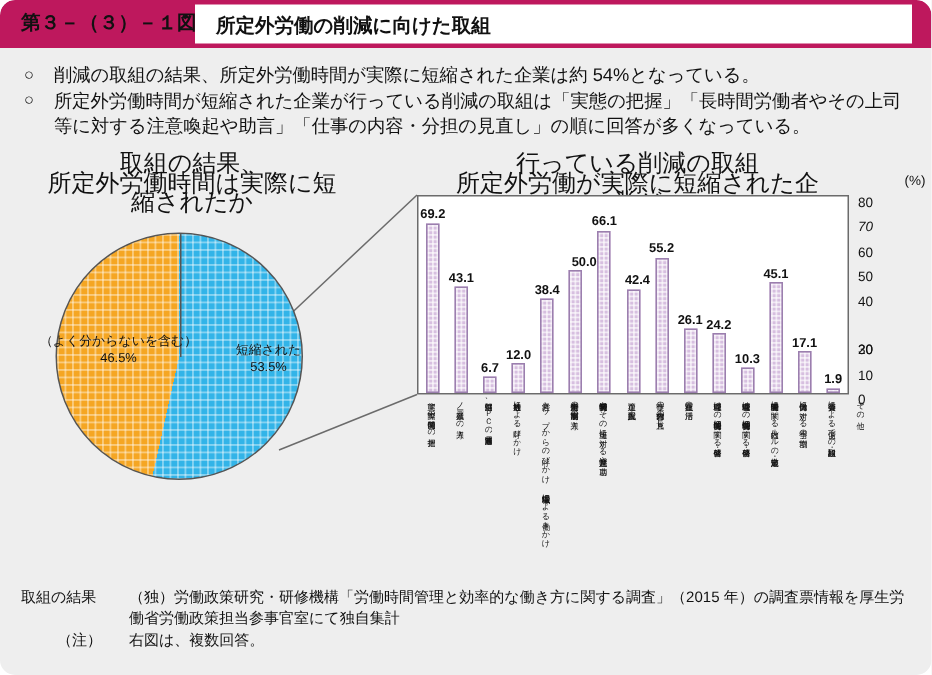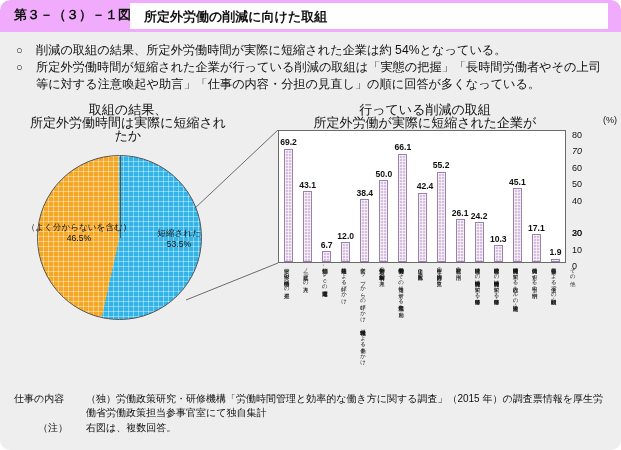--- a/index.html
+++ b/index.html
@@ -13,21 +13,21 @@
     position:relative;
     width:621px;height:450px;
     background:#eeeeee;
     border-radius:10px;
     box-sizing:border-box;
     overflow:hidden;
   }
   
   .hdr{
     position:absolute;left:0;top:0;width:621px;height:32px;
-    background:#f0abfc;
+    background:#be185d;
     border-top-left-radius:10px;border-top-right-radius:10px;
     box-sizing:border-box;
   }
   .hdr-num{
     position:absolute;left:14px;top:6px;
     font-size:13px;font-weight:bold;color:#111;
     letter-spacing:0px;white-space:nowrap;
   }
   .hdr-title-box{
     position:absolute;left:130px;top:3px;width:478px;height:26px;
@@ -43,21 +43,21 @@
     position:absolute;left:16px;top:42px;width:595px;
     font-size:12.2px;color:#111;line-height:17px;
   }
   .brow{display:flex;align-items:flex-start;}
   .bmark{width:20px;flex:0 0 20px;font-size:11px;line-height:17px;}
   .btext{flex:1;}
   .bcont{margin-left:20px;}
   
   .ctitle{
     position:absolute;text-align:center;
-    font-size:13px;color:#111;line-height:13px;font-weight:normal;
+    font-size:16px;color:#111;line-height:13px;font-weight:normal;
   }
   #pie-title{left:28px;top:103px;width:200px;}
   #bar-title{left:300px;top:103px;width:250px;}
   .pct-label{
     position:absolute;right:4px;top:115px;
     font-size:9px;color:#111;
   }
   
   #pie-wrap{position:absolute;left:25px;top:150px;width:190px;height:175px;}
   #pie{
@@ -202,21 +202,21 @@
         <div class="vlabel" style="left: -4.46667px; width: 28px; bottom: 114.815px;">69.2</div>
         <div class="bar" style="left: 24.1px; width: 9px; height: 70.5763px;"></div>
         <div class="vlabel" style="left: 14.6px; width: 28px; bottom: 72.0763px;">43.1</div>
         <div class="bar" style="left: 43.1667px; width: 9px; height: 10.9712px;"></div>
         <div class="vlabel" style="left: 33.6667px; width: 28px; bottom: 12.4712px;">6.7</div>
         <div class="bar" style="left: 62.2333px; width: 9px; height: 19.65px;"></div>
         <div class="vlabel" style="left: 52.7333px; width: 28px; bottom: 21.15px;">12.0</div>
         <div class="bar" style="left: 81.3px; width: 9px; height: 62.88px;"></div>
         <div class="vlabel" style="left: 71.8px; width: 28px; bottom: 64.38px;">38.4</div>
         <div class="bar" style="left: 100.367px; width: 9px; height: 81.875px;"></div>
-        <div class="vlabel" style="left: 90.8667px; width: 28px; bottom: 83.375px;">50.0</div>
+        <div class="vlabel" style="left: 90.8667px; width: 28px; bottom: 83.375px; text-align: right;">50.0</div>
         <div class="bar" style="left: 119.433px; width: 9px; height: 108.239px;"></div>
         <div class="vlabel" style="left: 109.933px; width: 28px; bottom: 109.739px;">66.1</div>
         <div class="bar" style="left: 138.5px; width: 9px; height: 69.43px;"></div>
         <div class="vlabel" style="left: 132px; width: 28px; bottom: 70.93px;">42.4</div>
         <div class="bar" style="left: 157.567px; width: 9px; height: 90.39px;"></div>
         <div class="vlabel" style="left: 148.067px; width: 28px; bottom: 91.89px;">55.2</div>
         <div class="bar" style="left: 176.633px; width: 9px; height: 42.7388px;"></div>
         <div class="vlabel" style="left: 167.133px; width: 28px; bottom: 44.2388px;">26.1</div>
         <div class="bar" style="left: 195.7px; width: 9px; height: 39.6275px;"></div>
         <div class="vlabel" style="left: 186.2px; width: 28px; bottom: 41.1275px;">24.2</div>
@@ -255,21 +255,21 @@
       <div class="xlab" style="left: 196.7px;">管理職向けの労働時間管理に関する研修・啓発</div>
       <div class="xlab" style="left: 215.767px;">非管理職向けの労働時間管理に関する研修・啓発</div>
       <div class="xlab" style="left: 234.833px;">労働時間管理に関する社内ルールの策定・徹底</div>
       <div class="xlab" style="left: 253.9px;">休日労働に対する手当の割増</div>
       <div class="xlab" style="left: 272.967px;">委員会等による労使での検討・取組</div>
       <div class="xlab" style="left: 292.033px;">その他</div>
     </div>
 
   <div class="foot" id="foot-src">
     <div class="fl">
-      <div class="fl-key">仕事の内容</div>
+      <div class="fl-key">取組の結果</div>
       <div class="fl-val">（独）労働政策研究・研修機構「労働時間管理と効率的な働き方に関する調査」（2015 年）の調査票情報を厚生労</div>
     </div>
     <div class="fl">
       <div class="fl-key"></div>
       <div class="fl-val">働省労働政策担当参事官室にて独自集計</div>
     </div>
   </div>
   <div class="foot" id="foot-note">
     <div class="fl">
       <div class="fl-key ind">（注）</div>

